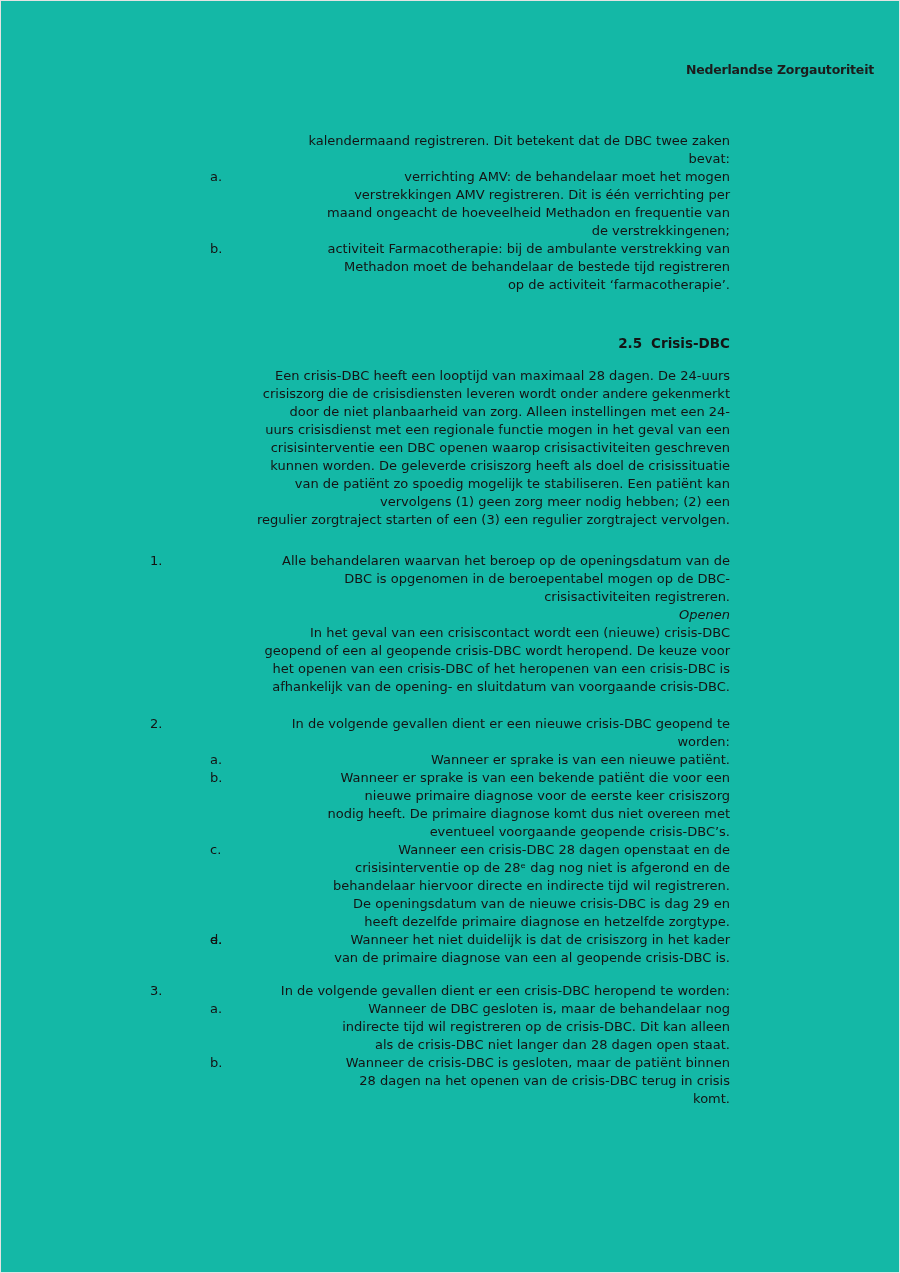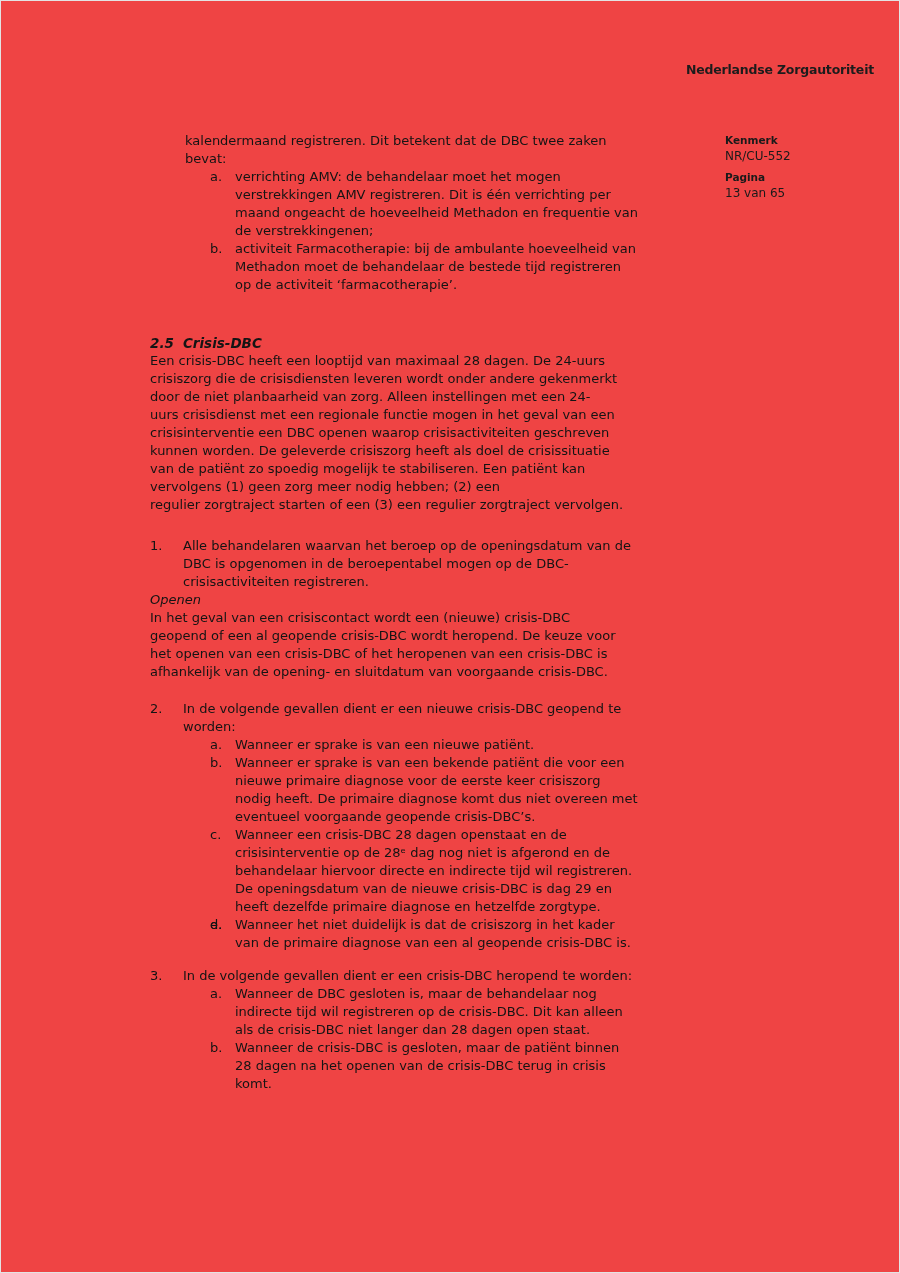--- a/index.html
+++ b/index.html
@@ -1,24 +1,25 @@
 <!DOCTYPE html>
 <html><head>
 <meta charset="utf-8">
 <style>
   html,body{margin:0;padding:0;background:#ffffff;}
   .page{
     position:relative;
     width:900px;height:1273px;
-    background:#ef4444;
+    background:#14b8a6;
     box-sizing:border-box;
     border:1px solid #e3e3e3;
     font-family:"DejaVu Sans","Liberation Sans",sans-serif;
     font-size:13px;line-height:18px;color:#141414;
     overflow:hidden;
+    text-align:right;
   }
   .logo{
     position:absolute;left:685px;top:60px;
     font-size:12.5px;font-weight:bold;letter-spacing:-0.2px;color:#1c1c1c;
     white-space:nowrap;
   }
   .sidebar{position:absolute;left:724px;top:132px;width:150px;}
   .sb-label{font-size:10.5px;font-weight:bold;line-height:15px;color:#1a1a1a;}
   .sb-value{font-size:12px;line-height:16px;color:#1a1a1a;}
   .sb-group + .sb-group{margin-top:6px;}
@@ -27,60 +28,50 @@
   .indent1{margin-left:35px;}
   .li{position:relative;}
   .li > .marker{position:absolute;top:0;}
   .li-n{padding-left:33px;}
   .li-n > .marker{left:0;}
   .li-a{padding-left:85px;}
   .li-a > .marker{left:60px;}
   .heading{font-weight:bold;font-size:13.5px;line-height:18px;}
   .heading .htitle{margin-left:9px;}
   .italic{font-style:italic;}
-  .mt-h{margin-top:40px;font-style:italic;}
-  .mt-p1{}
+  .mt-h{margin-top:40px;}
+  .mt-p1{margin-top:15px;}
   .mt-i1{margin-top:23px;}
   .mt-op{}
   .mt-i2{margin-top:19px;}
   .mt-i3{margin-top:15px;}
 </style>
 </head>
 <body>
 
 <div class="page">
 
   <div class="logo">Nederlandse Zorgautoriteit</div>
 
-  <div class="sidebar">
-    <div class="sb-group">
-      <div class="sb-label">Kenmerk</div>
-      <div class="sb-value">NR/CU-552</div>
-    </div>
-    <div class="sb-group">
-      <div class="sb-label">Pagina</div>
-      <div class="sb-value">13 van 65</div>
-    </div>
-  </div>
 
   <div class="main">
 
     <div class="pre indent1">kalendermaand registreren. Dit betekent dat de DBC twee zaken
 bevat:</div>
 
     <div class="li li-a">
       <span class="marker">a.</span>
       <div class="pre">verrichting AMV: de behandelaar moet het mogen
 verstrekkingen AMV registreren. Dit is één verrichting per
 maand ongeacht de hoeveelheid Methadon en frequentie van
 de verstrekkingenen;</div>
     </div>
     <div class="li li-a">
       <span class="marker">b.</span>
-      <div class="pre">activiteit Farmacotherapie: bij de ambulante hoeveelheid van
+      <div class="pre">activiteit Farmacotherapie: bij de ambulante verstrekking van
 Methadon moet de behandelaar de bestede tijd registreren
 op de activiteit ‘farmacotherapie’.</div>
     </div>
 
     <div class="heading mt-h">
       <span>2.5</span><span class="htitle">Crisis-DBC</span>
     </div>
 
     <div class="pre mt-p1">Een crisis-DBC heeft een looptijd van maximaal 28 dagen. De 24-uurs
 crisiszorg die de crisisdiensten leveren wordt onder andere gekenmerkt

